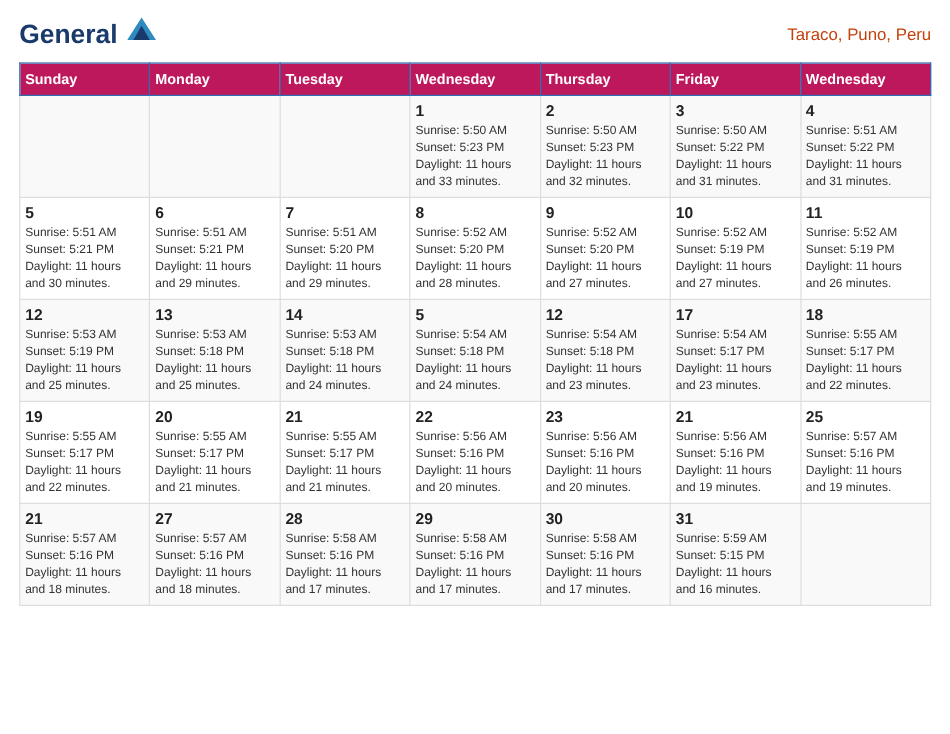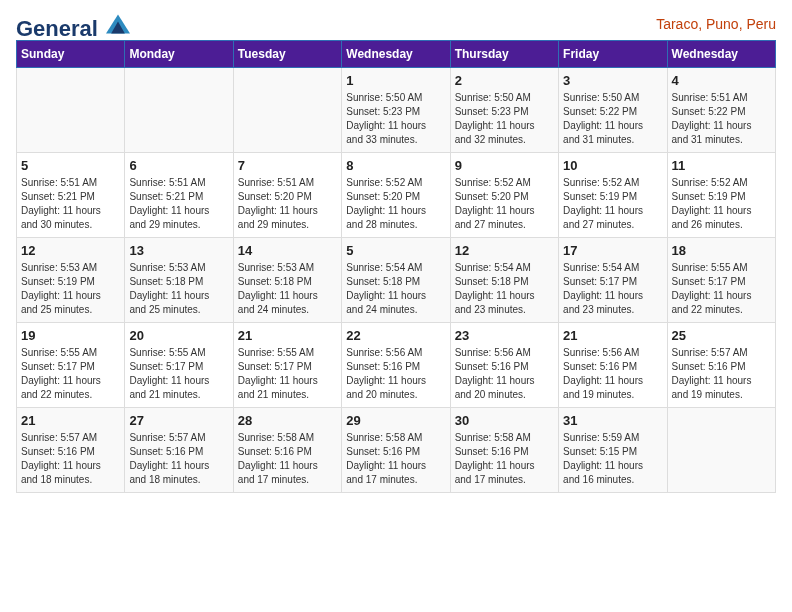--- a/index.html
+++ b/index.html
@@ -6,21 +6,22 @@
     body {
       font-family: Arial, sans-serif;
       background: #fff;
       width: 792px;
       min-height: 612px;
       padding: 16px;
     }
     .header {
       display: flex;
       justify-content: space-between;
-      align-items: flex-start;
+      align-items: center;
+      margin-bottom: 12px;
     }
     .logo {
       display: flex;
       align-items: center;
     }
     .logo-text {
       font-size: 22px;
       font-weight: bold;
       color: #1a3a6b;
       line-height: 1;
@@ -43,21 +44,21 @@
     .cal-subtitle {
       font-size: 14px;
       color: #c2410c;
     }
     table {
       width: 100%;
       border-collapse: collapse;
       font-size: 11px;
     }
     thead tr {
-      background: #4c1d95;
+      background: #be185d;
       color: #fff;
     }
     thead th {
       padding: 6px 4px;
       text-align: left;
       font-size: 12px;
       font-weight: bold;
       border: 1px solid #2e6db4;
     }
     tbody tr {

